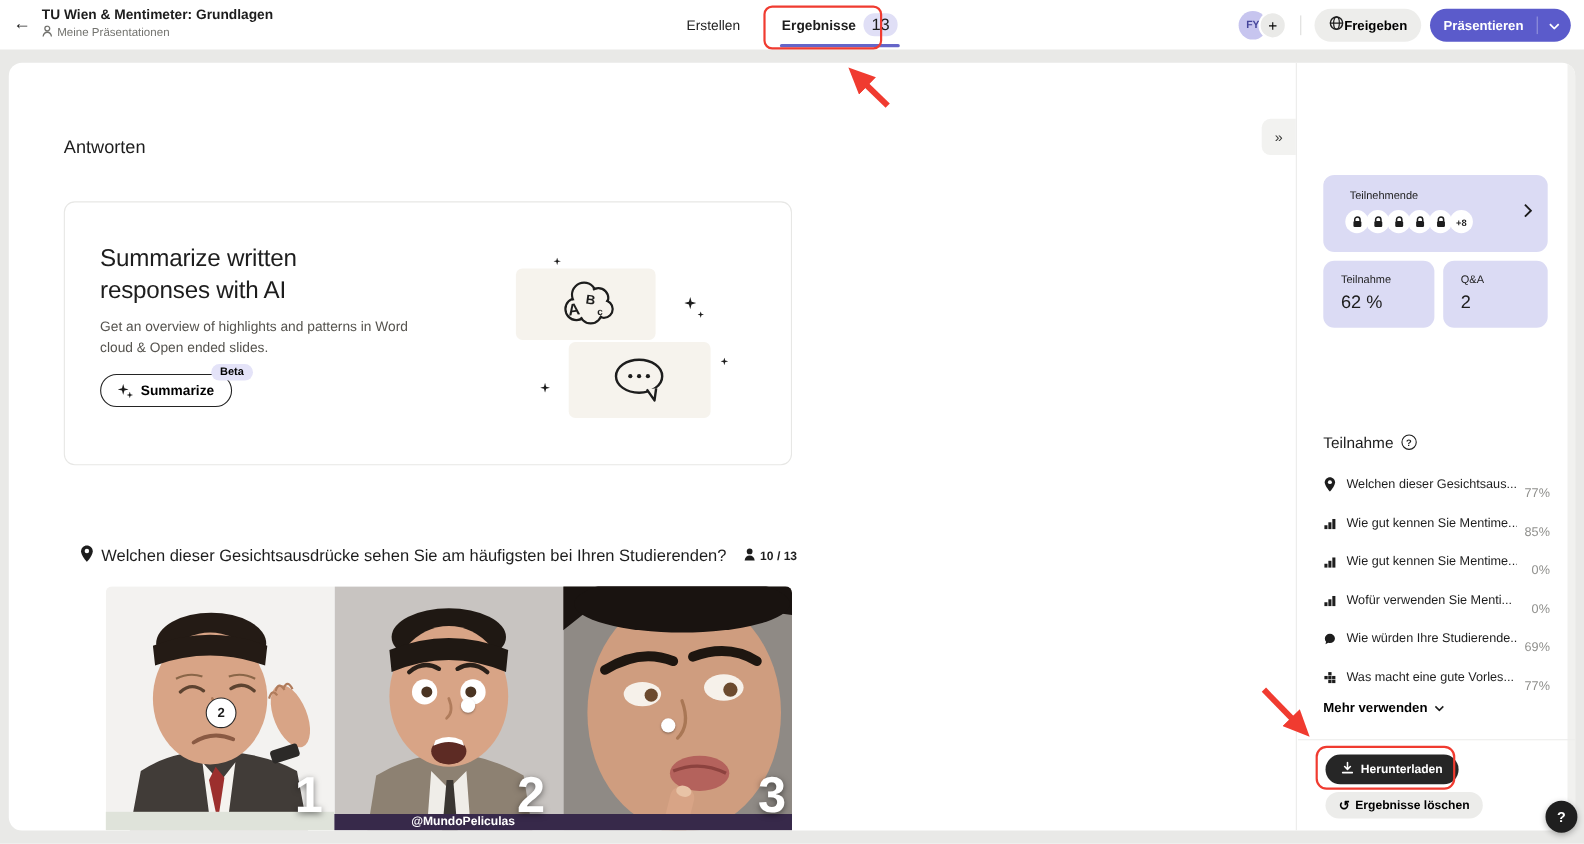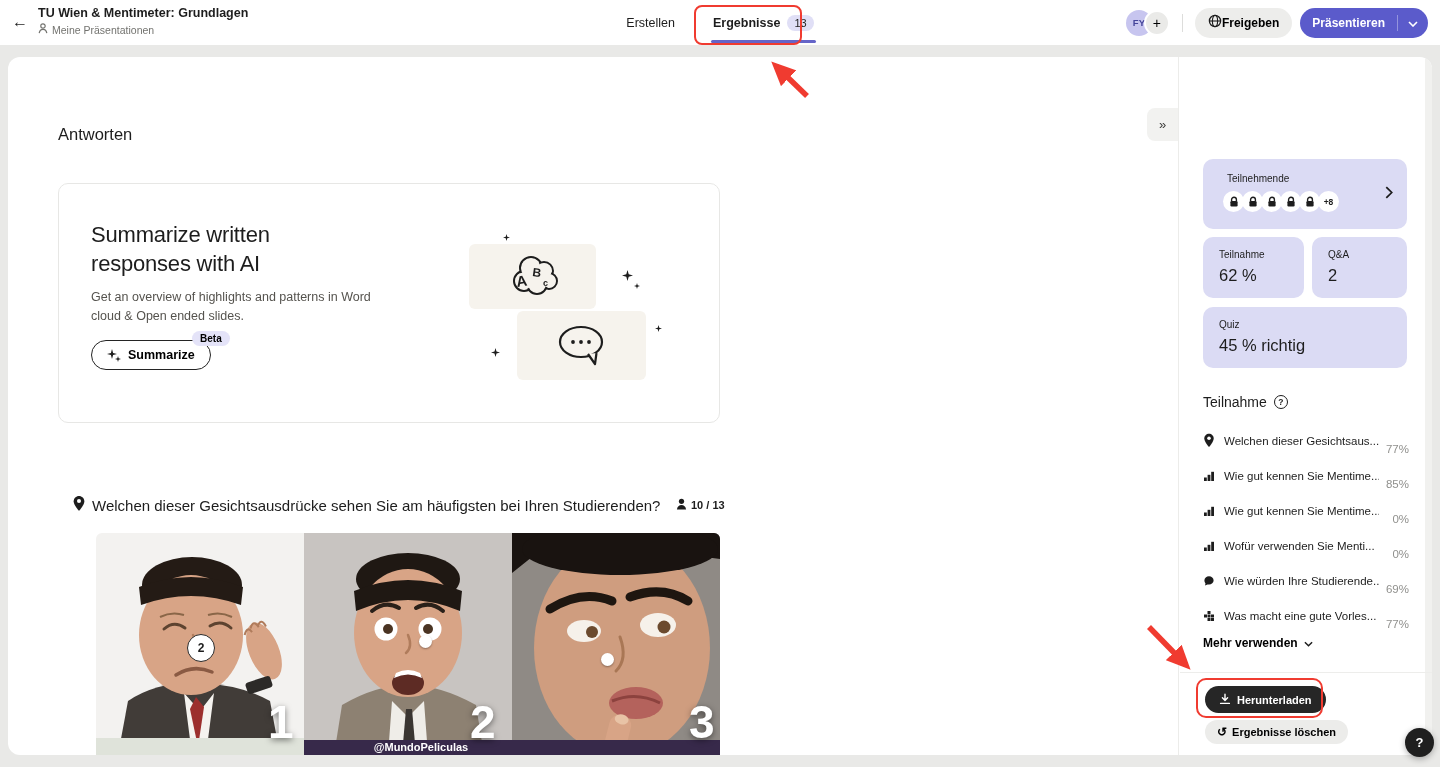--- a/index.html
+++ b/index.html
@@ -10,21 +10,21 @@
   
   #header { position:absolute; left:0; top:0; width:1440px; height:45px; background:#fff; }
   #back-btn { position:absolute; left:8px; top:10px; width:24px; height:24px; border:none; background:none;
               font-size:16px; color:#1d1d1d; cursor:pointer; }
   #titles { position:absolute; left:38px; top:6px; }
   #pres-title { font-size:12.5px; font-weight:600; color:#1d1d1d; }
   #breadcrumb { display:flex; align-items:center; gap:4px; margin-top:3px; color:#73736f; font-size:10.5px; cursor:pointer; }
   #tabs { position:absolute; left:0; right:0; top:0; height:45px; display:flex; justify-content:center; gap:6px; }
   .tab { position:relative; height:45px; display:flex; align-items:center; padding:0 16px; font-size:12.5px; cursor:pointer; }
   .tab.active { font-weight:700; }
-  .tab .badge { margin-left:7px; background:#e0dff6; border-radius:10px; padding:2px 7px; font-size:11px; font-weight:400; }
+  .tab .badge { margin-left:7px; background:#e0dff6; border-radius:10px; padding:2px 7px; font-size:15px; font-weight:400; }
   .tab .underline { position:absolute; left:14px; right:14px; bottom:2px; height:3px; background:#6565c8; border-radius:2px; }
   #header-right { position:absolute; right:12px; top:0; height:45px; display:flex; align-items:center; }
   #avatar { width:26px; height:26px; border-radius:50%; background:#c7c5ef; color:#44449a; font-size:9.5px; font-weight:700;
             display:flex; align-items:center; justify-content:center; cursor:pointer; }
   #add-btn { width:26px; height:26px; border-radius:50%; background:#eaeae8; border:2px solid #fff; font-size:14px;
              margin-left:-8px; cursor:pointer; display:flex; align-items:center; justify-content:center; }
   .vdiv { width:1px; height:18px; background:#dddddb; margin:0 12px; }
   #share-btn { height:30px; border-radius:15px; background:#ededeb; border:none; padding:15px 13px; display:flex;
                align-items:center; gap:0; font-size:12px; font-weight:600; font-family:inherit; cursor:pointer; }
   #present-group { height:30px; border-radius:15px; background:#5b5bcb; color:#fff; display:flex; align-items:center; margin-left:8px; }
@@ -367,24 +367,20 @@
     </div>
 
     <div class="lav-card" id="stat-1">
       <div class="stat-label">Teilnahme</div>
       <div class="stat-value">62 %</div>
     </div>
     <div class="lav-card" id="stat-2">
       <div class="stat-label">Q&amp;A</div>
       <div class="stat-value">2</div>
     </div>
-    <div class="lav-card" id="stat-3">
-      <div class="stat-label">Quiz</div>
-      <div class="stat-value">45 % richtig</div>
-    </div>
 
     <div id="participation-head">
       <span>Teilnahme</span>
       <span id="info-circle">?</span>
     </div>
     <div id="participation-list">
         <div class="p-row">
           <span class="p-ic">
             <svg width="12" height="15" viewBox="0 0 12 15">
               <path d="M6 .8C3.4.8 1.3 2.9 1.3 5.5 1.3 9 6 14 6 14s4.7-5 4.7-8.5C10.7 2.9 8.6.8 6 .8z" fill="#1d1d1d"></path>

